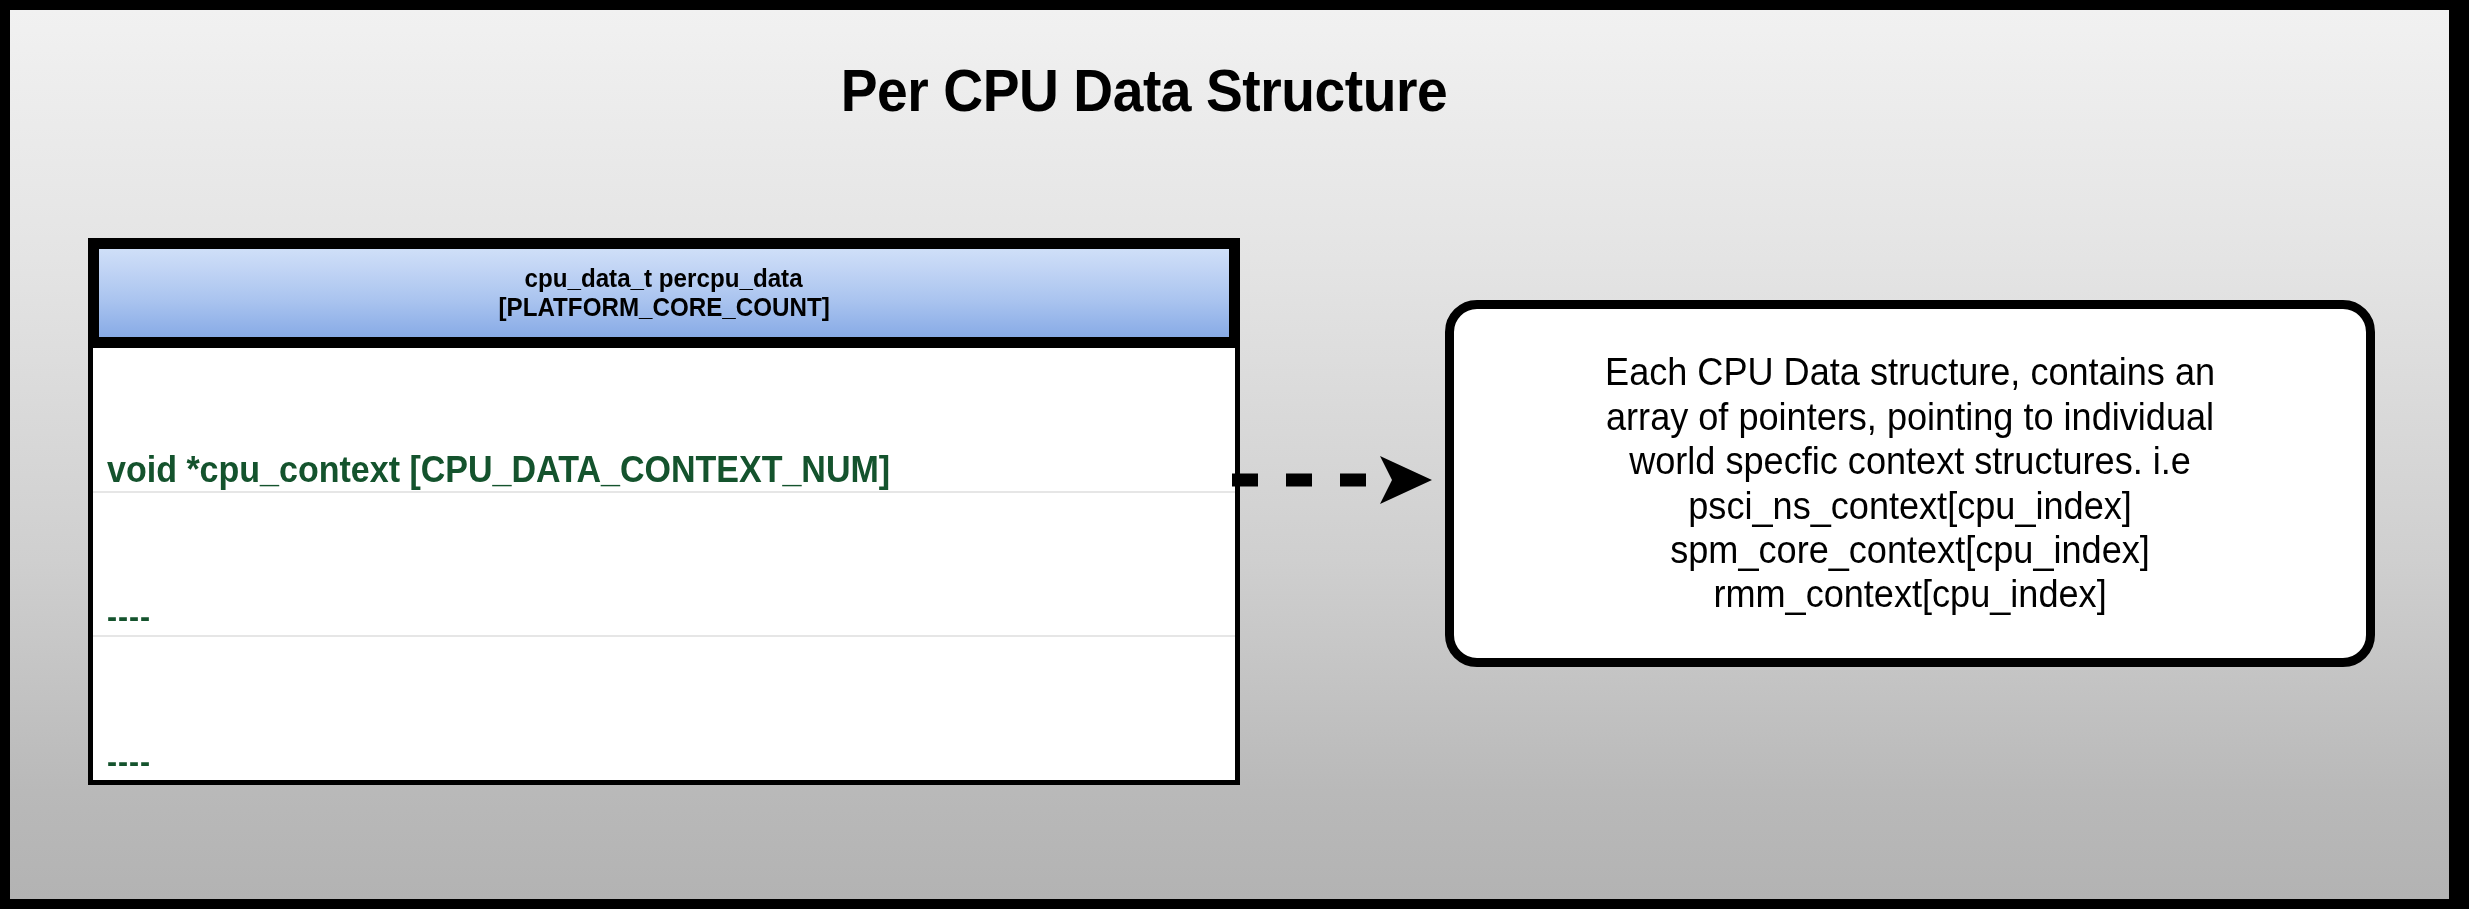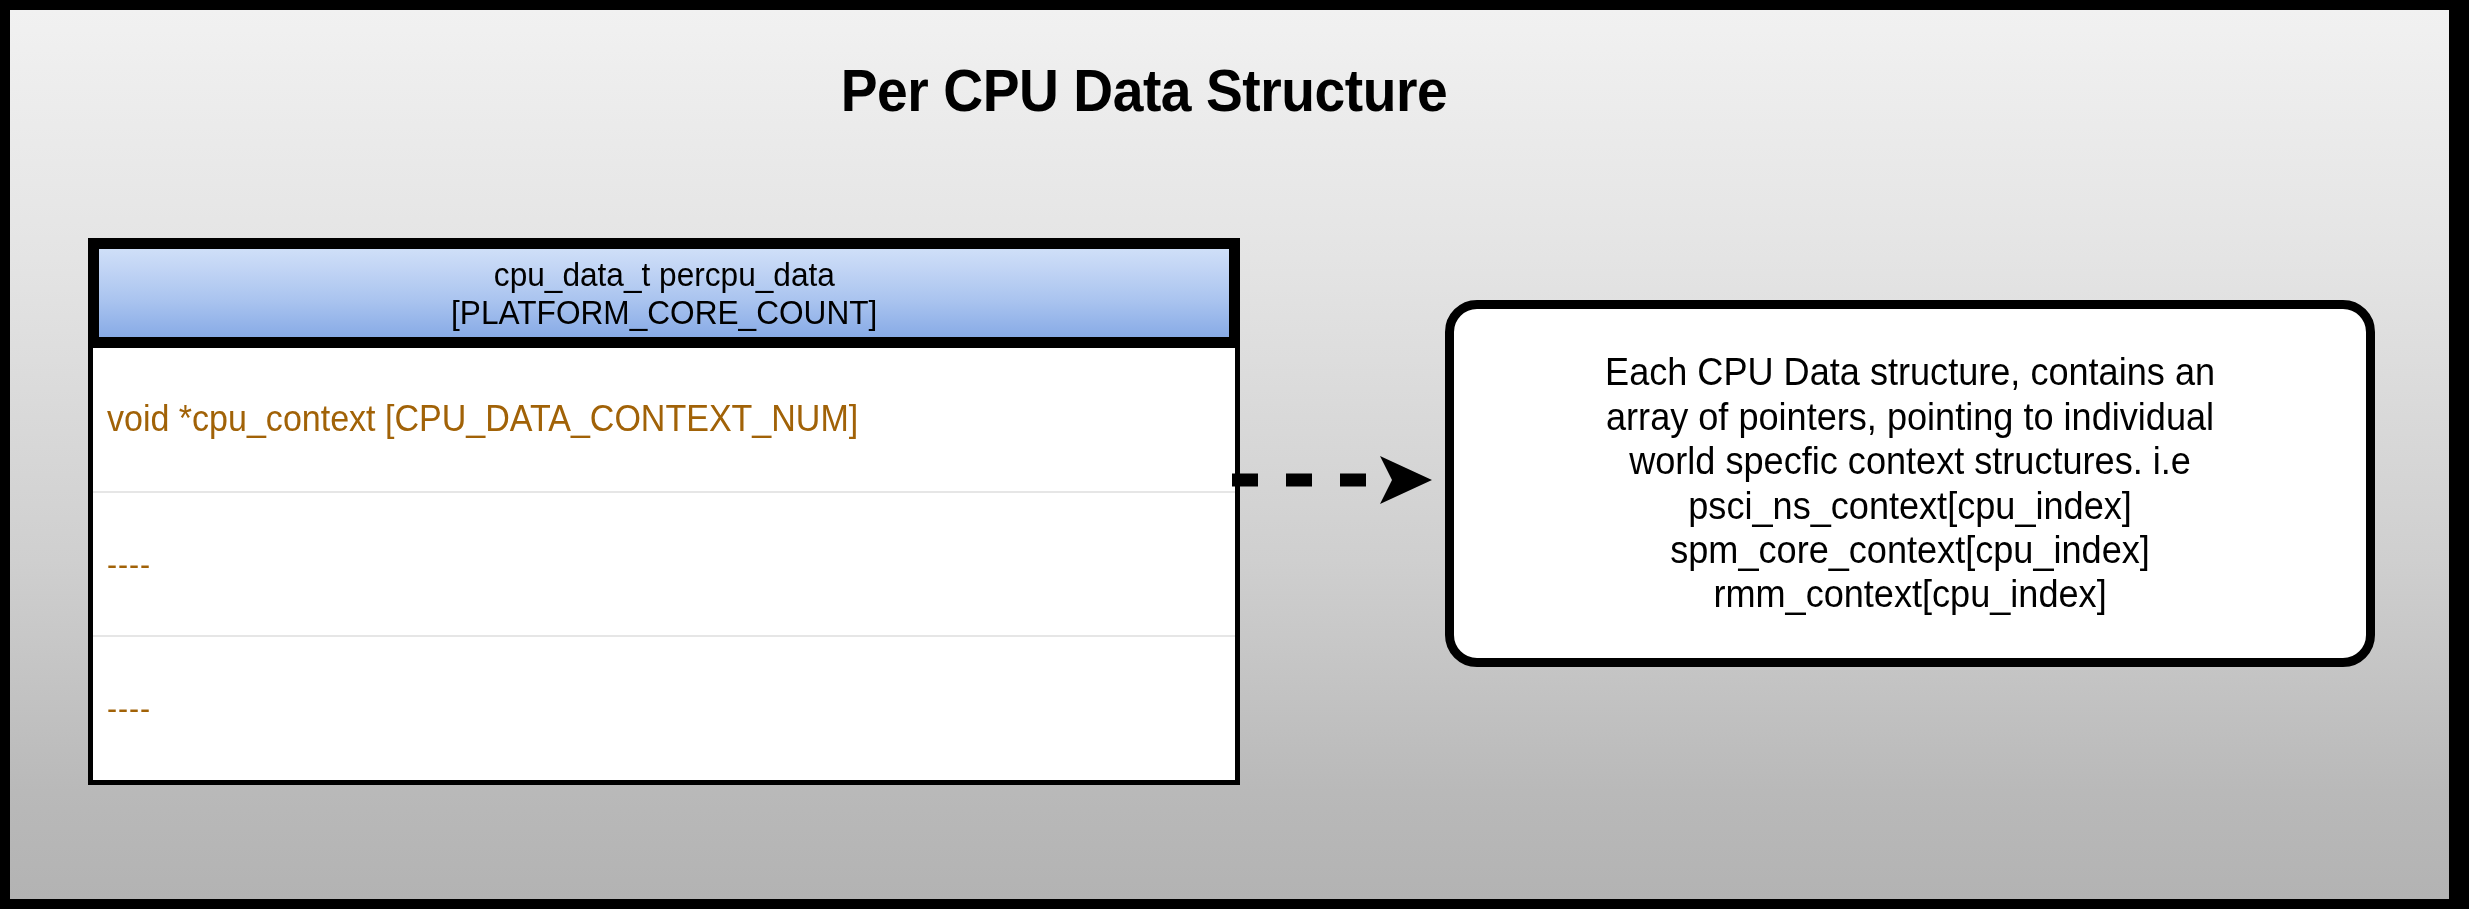--- a/index.html
+++ b/index.html
@@ -55,22 +55,22 @@
     box-sizing: border-box;
     width: 100%;
     height: 110px;
     border: 11px solid #000000;
     background: linear-gradient(to bottom, #cfdff8 0%, #c2d5f5 22%, #aac4ef 58%, #93b3e9 86%, #88abe6 100%);
     display: flex;
     flex-direction: column;
     align-items: center;
     justify-content: center;
     color: #000000;
-    font-weight: normal;
-    font-size: 34px;
+    font-weight: bold;
+    font-size: 26px;
     font-stretch: condensed;
     line-height: 1.12;
     text-align: center;
   }
   #struct-header .hdr-line {
     display: block;
     white-space: nowrap;
     transform: scaleX(0.93);
   }
   #struct-body {
@@ -81,26 +81,26 @@
     border-top: 0;
     background: #ffffff;
     display: flex;
     flex-direction: column;
   }
   .struct-row {
     box-sizing: border-box;
     flex: 1 1 0;
     position: relative;
     display: flex;
-    align-items: center;
+    align-items: flex-end;
     padding-left: 14px;
     font-size: 36px;
-    font-weight: normal;
+    font-weight: bold;
     font-stretch: condensed;
-    color: #a16207;
+    color: #14532d;
     white-space: nowrap;
     overflow: hidden;
   }
   .struct-row + .struct-row {
     border-top: 2px solid #e6e6e6;
   }
   .struct-row .row-text {
     display: inline-block;
     transform: scaleX(0.945);
     transform-origin: left center;

